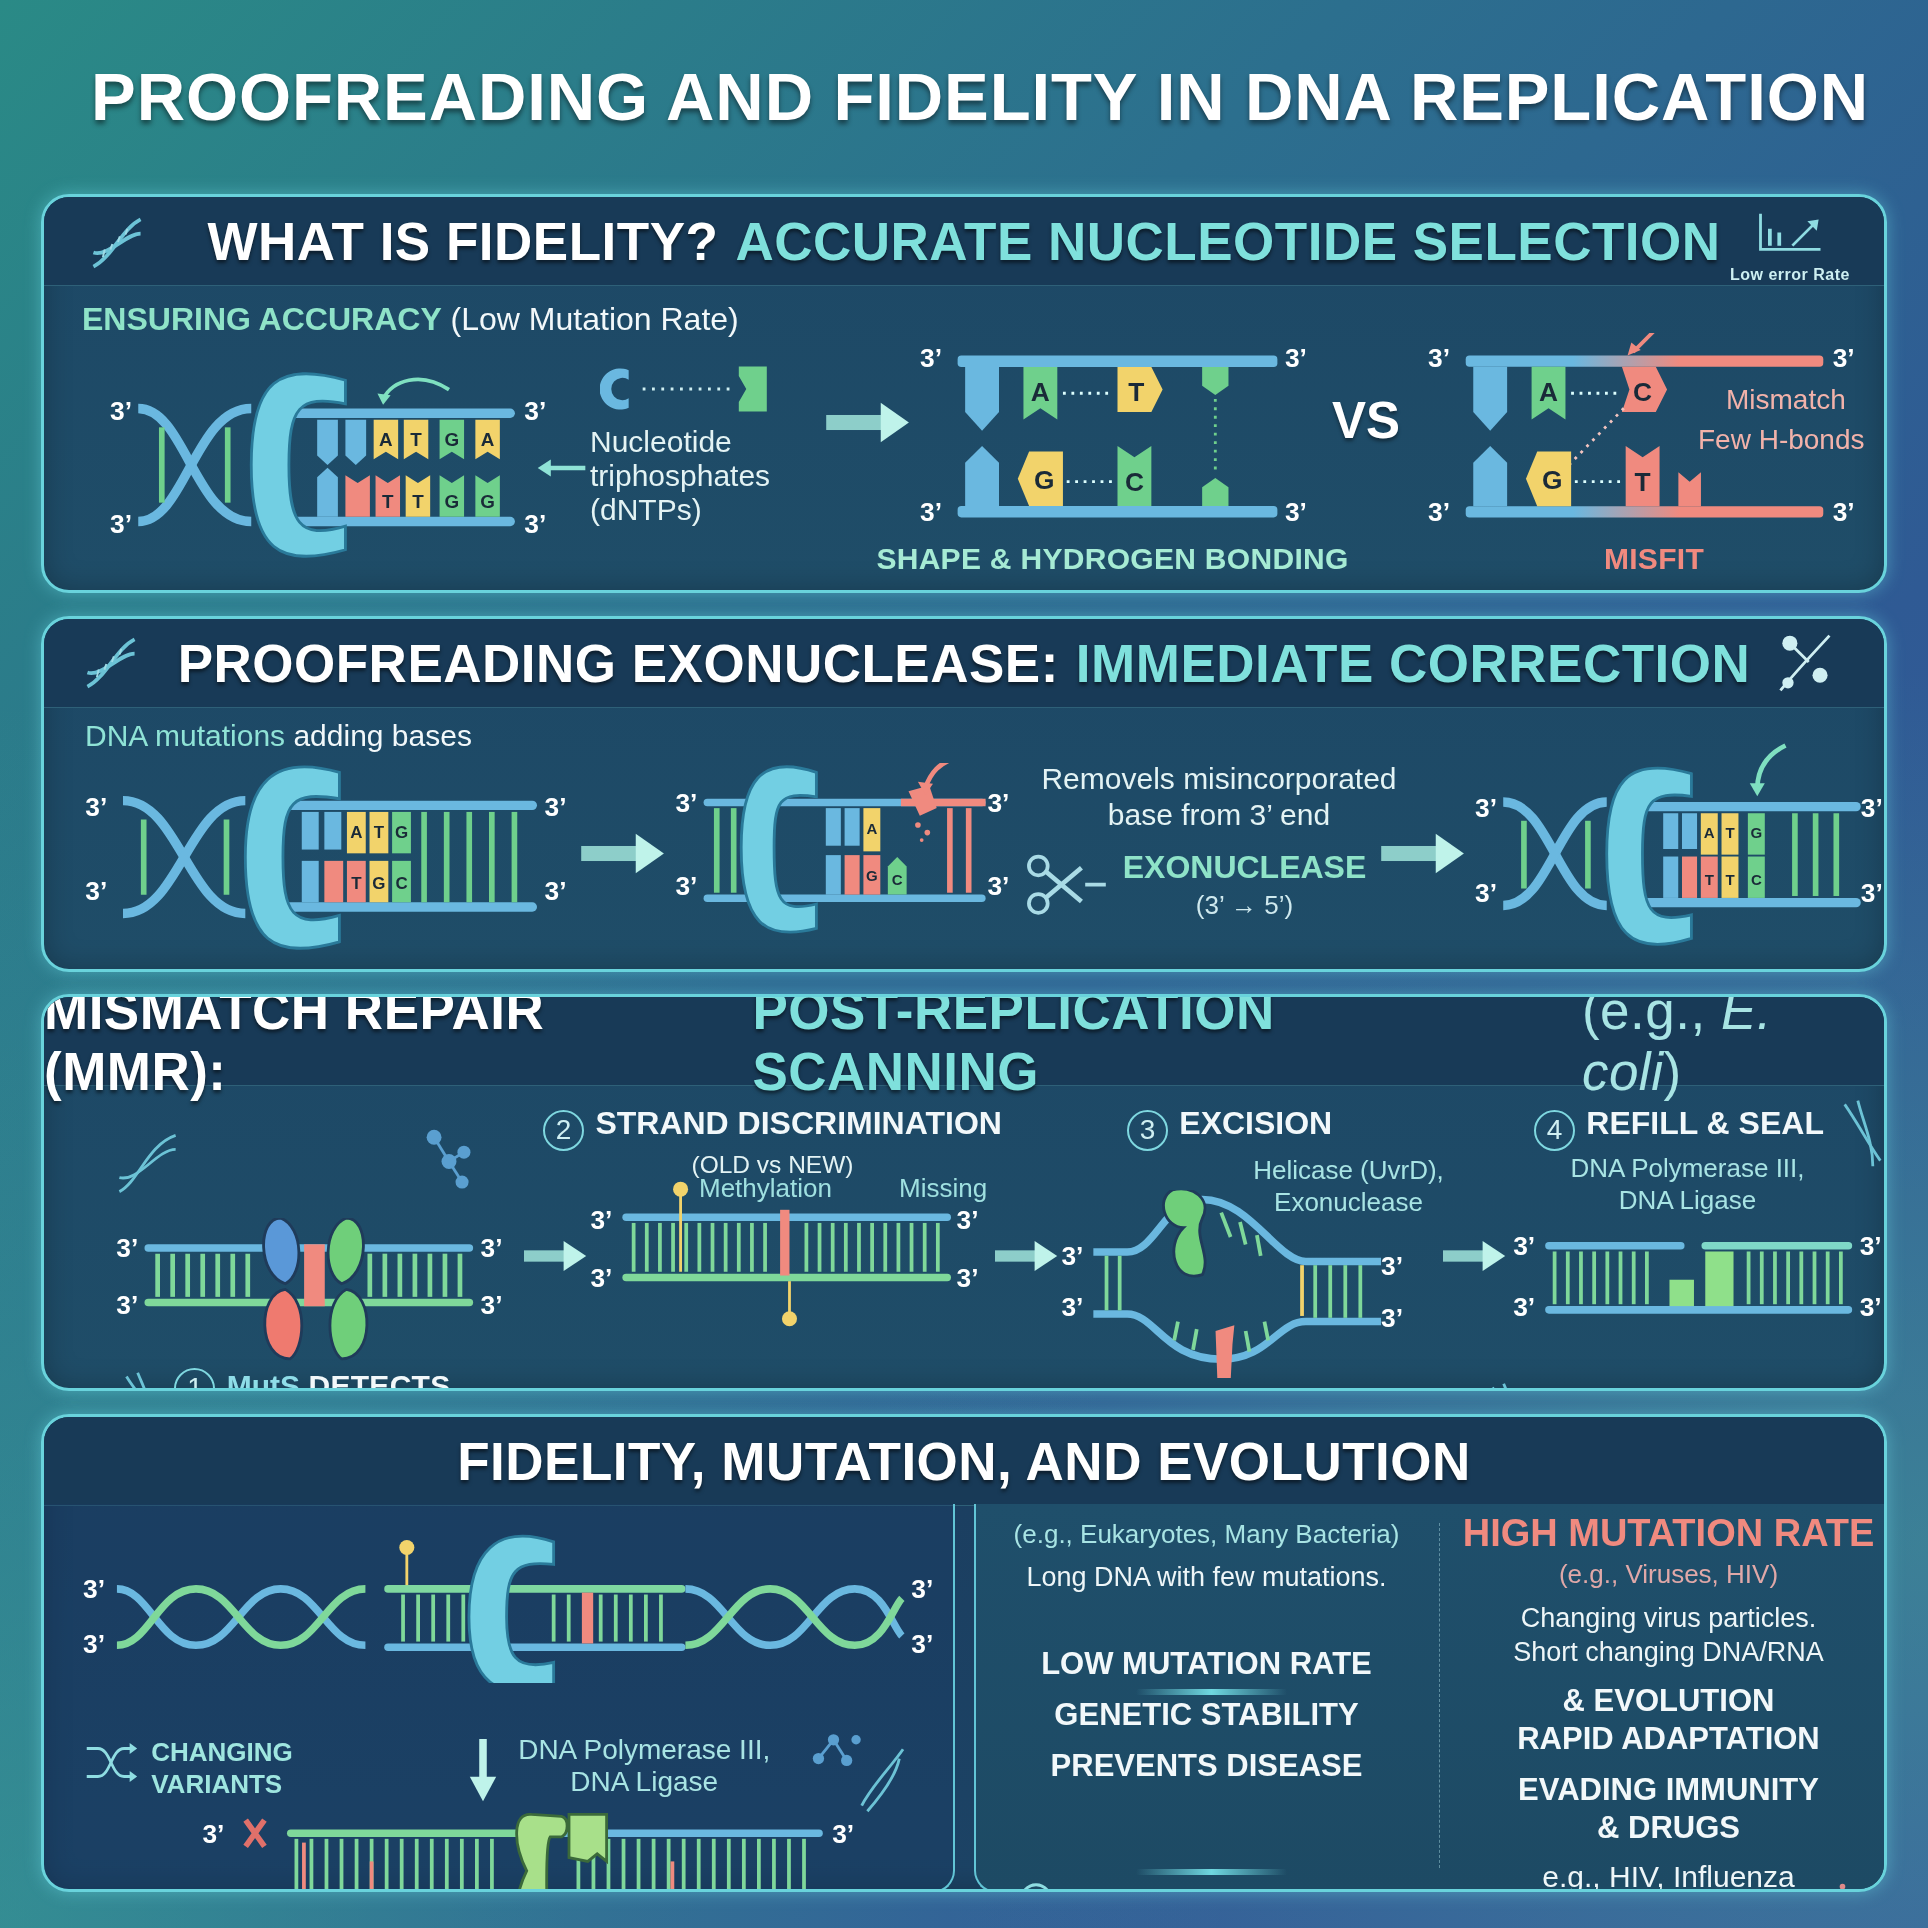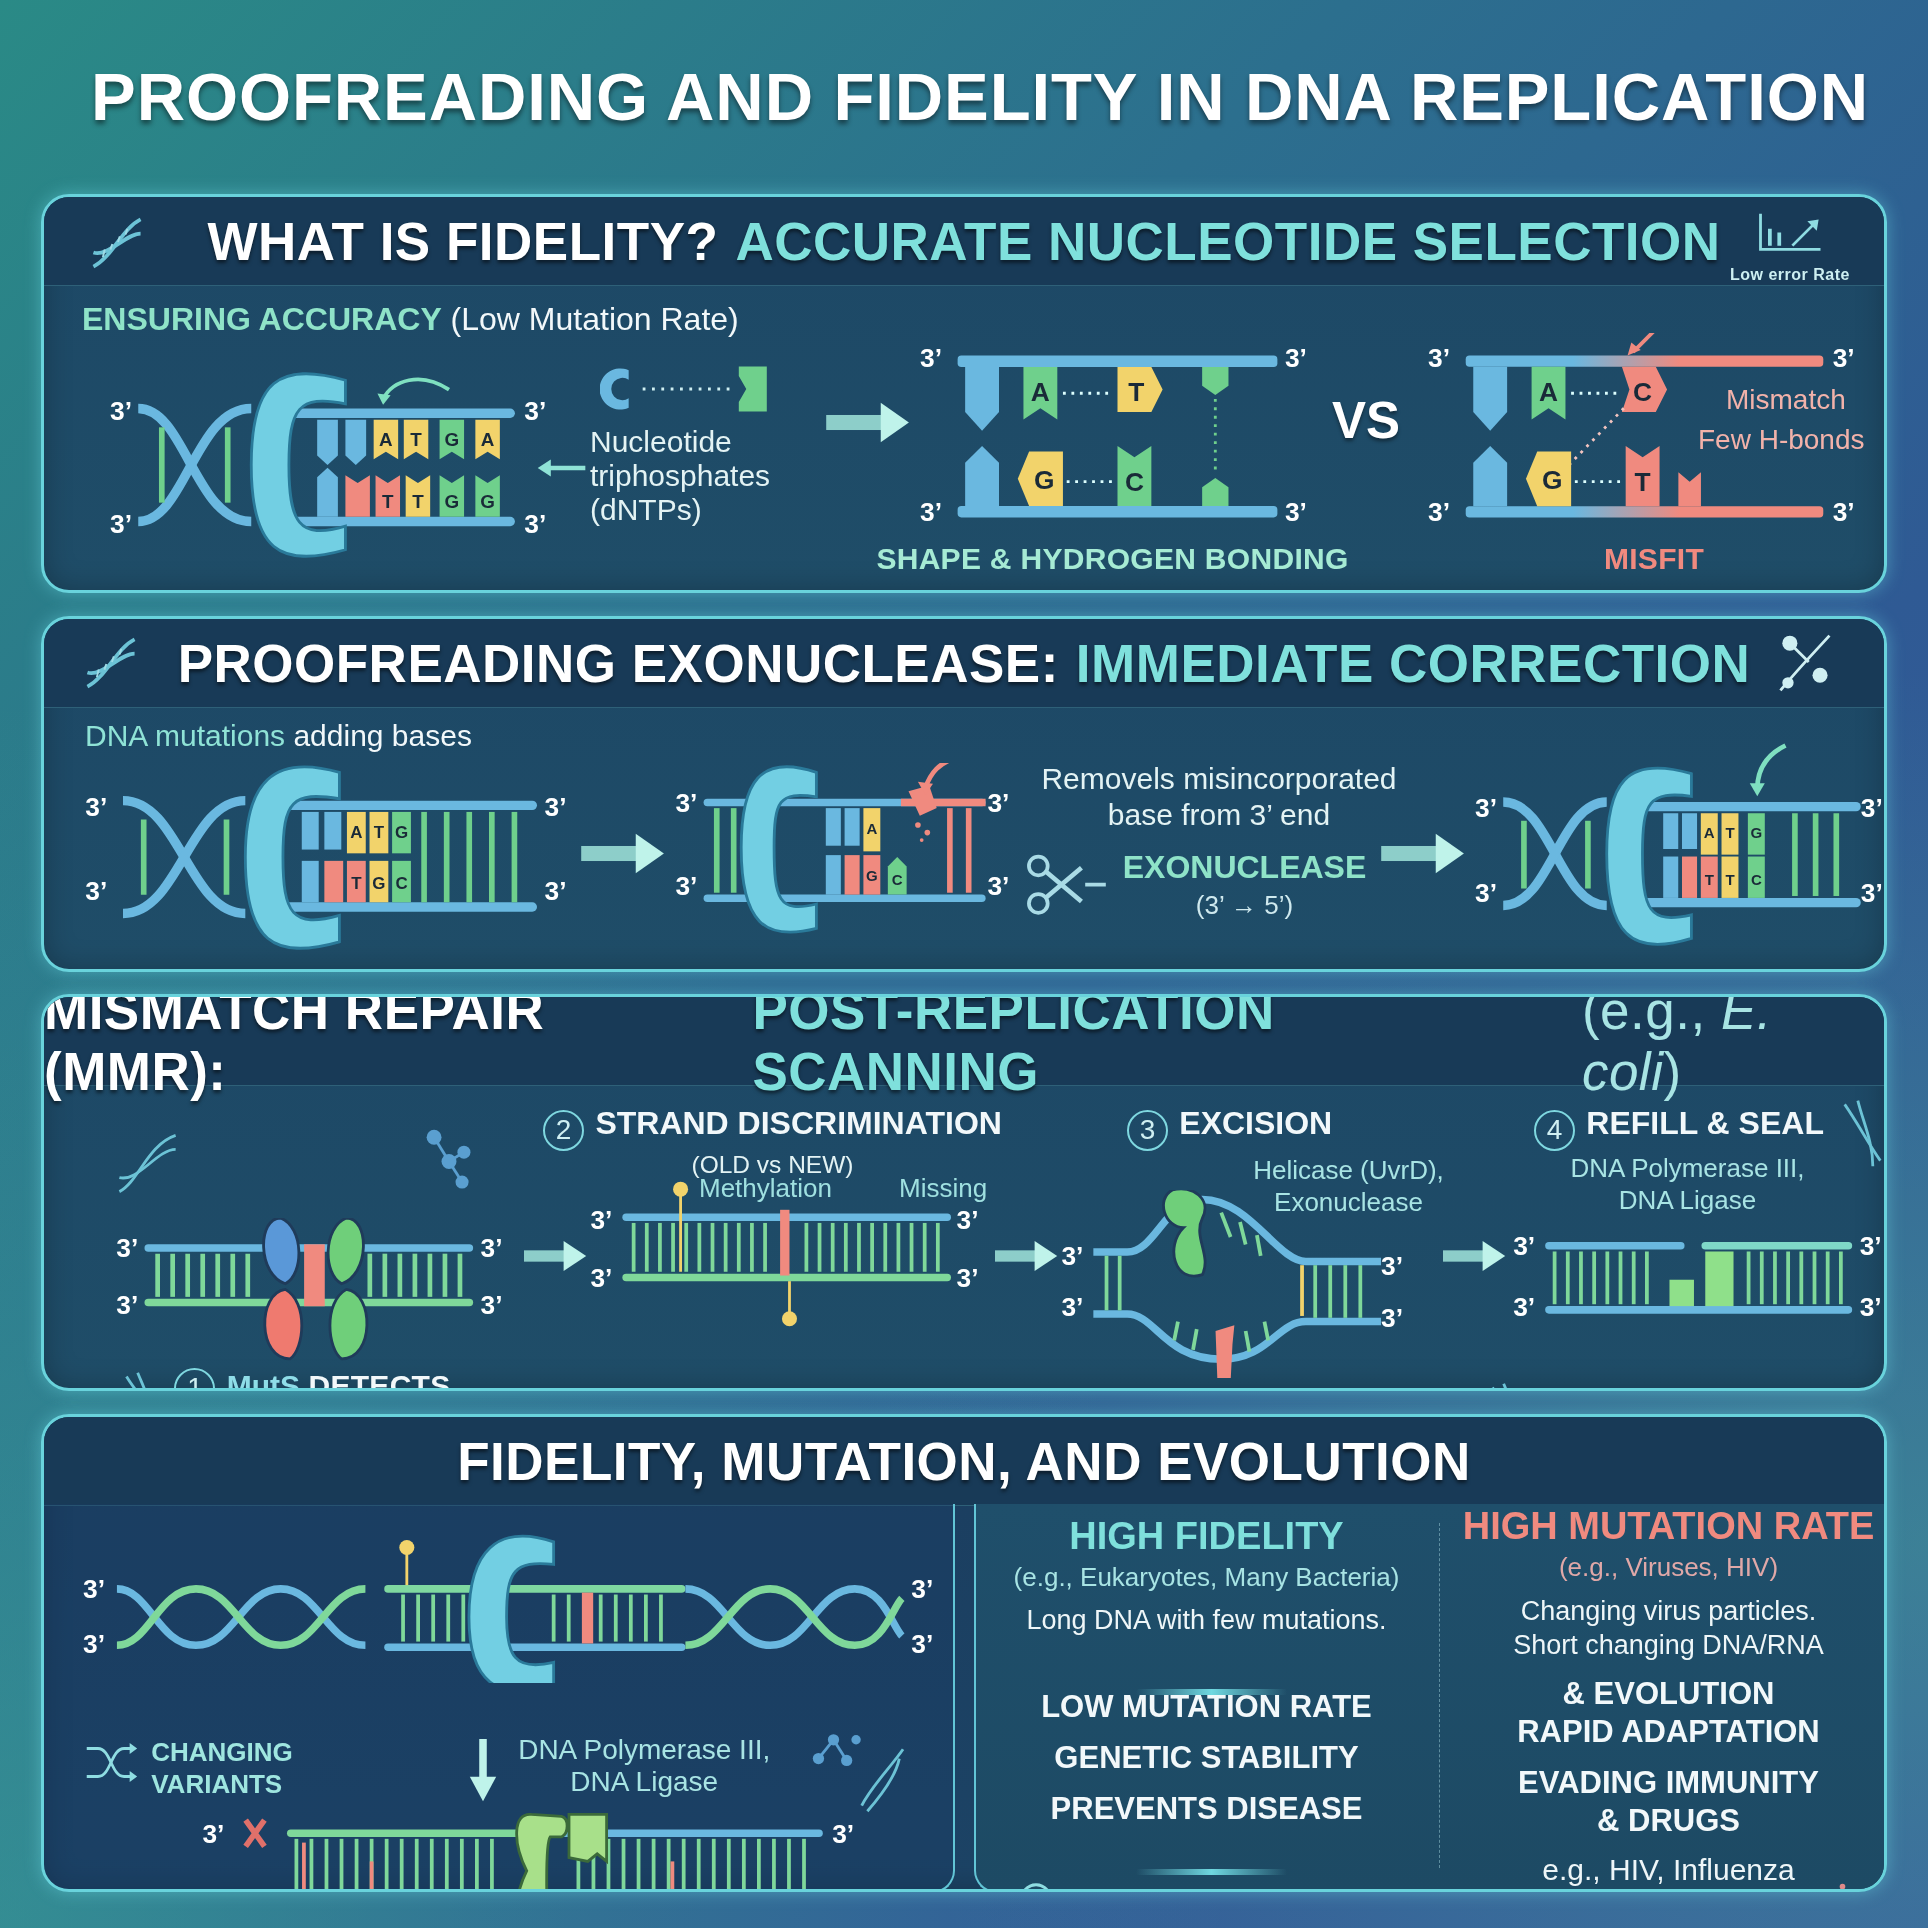--- a/index.html
+++ b/index.html
@@ -745,37 +745,36 @@
           </g>
         <path d="M400 10 C380 8, 380 40, 395 70 C380 100, 380 140, 400 140 L430 140 C440 138, 440 130, 430 126 L420 126 C415 120, 415 40, 420 34 L432 34 C440 30, 440 14, 432 12 Z M440 10 h40 v50 l-10 -8 l-10 8 l-20 -4z" fill="#a8e08a" stroke="#3b6a3a" stroke-width="3"></path>
       </svg>
 
     </div>
 
     <div class="sub-panel" style="left:930px;width:913px;top:-1.9px;bottom:-3.8px;border-top:none;border-radius:0 0 22.6px 22.6px;background:linear-gradient(180deg,#1f4f6b,#1d4a64);">
       <div class="divider-v" style="left:463px;top:19px;bottom:22.6px;"></div>
 
       <div class="abs center" style="left:0;top:11.3px;width:461px;">
-        <div style="font-size:38px;font-weight:700;color:#7fe0dc;">HIGH FIDELITY</div>
         <div style="font-size:26px;color:#a8e4e4;margin-top:3.8px;">(e.g., Eukaryotes, Many Bacteria)</div>
         <div style="font-size:27px;color:#eef6f8;margin-top:11.3px;">Long DNA with few mutations.</div>
         <div class="glow-line" style="left:160px;width:151px;top:174px;"></div>
         <div style="margin-top:45px;font-size:31px;font-weight:700;color:#f2f8fa;line-height:51px;">
           <div>LOW MUTATION RATE</div>
           <div>GENETIC STABILITY</div>
           <div>PREVENTS DISEASE</div>
         </div>
         <div class="glow-line" style="left:160px;width:151px;top:354px;"></div>
       </div>
       <svg class="abs" style="left:28px;top:377px;" width="66" height="79" viewBox="0 0 70 84">
         <ellipse cx="34" cy="26" rx="18" ry="22" stroke="#8fdde2" stroke-width="3" fill="none"></ellipse>
         <path d="M6 82 V66 C6 54, 20 48, 34 48 C48 48, 62 54, 62 66 V82" stroke="#8fdde2" stroke-width="3" fill="none"></path>
       </svg>
 
-      <div class="abs center" style="left:471px;top:1px;width:443px;">
+      <div class="abs center" style="left:471px;top:8px;width:443px;">
         <div style="font-size:38px;font-weight:700;color:#f08a7f;">HIGH MUTATION RATE</div>
         <div style="font-size:26px;color:#e0a8a8;margin-top:3.8px;">(e.g., Viruses, HIV)</div>
         <div style="font-size:27px;color:#eef6f8;margin-top:11.3px;line-height:34px;">
           <div>Changing virus particles.</div>
           <div>Short changing DNA/RNA</div>
         </div>
         <div style="margin-top:13px;font-size:31px;font-weight:700;color:#f2f8fa;line-height:38px;">
           <div>&amp; EVOLUTION</div>
           <div>RAPID ADAPTATION</div>
           <div style="margin-top:13px;">EVADING IMMUNITY</div>

